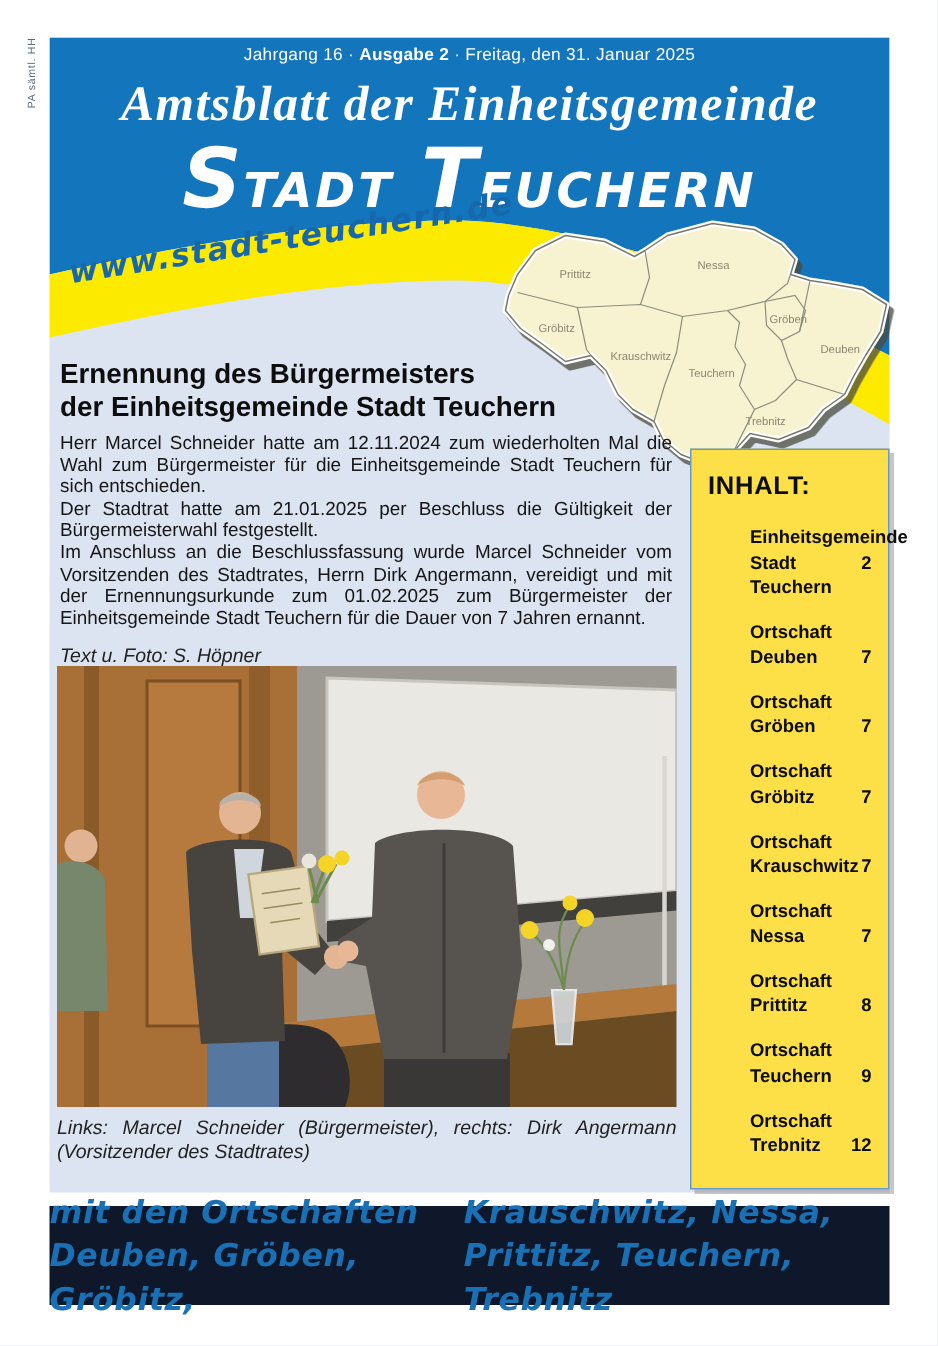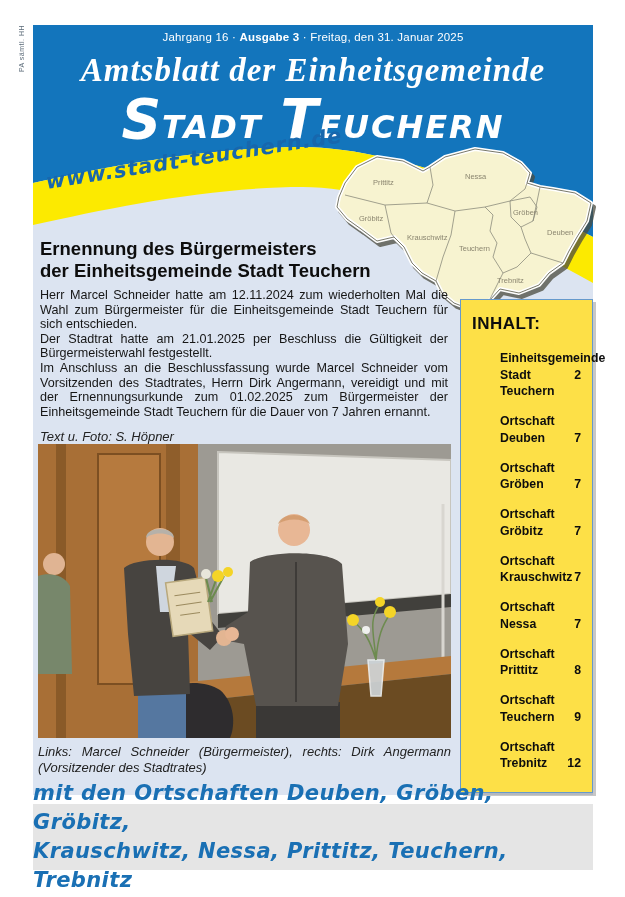--- a/index.html
+++ b/index.html
@@ -58,41 +58,41 @@
   .toc{
     position:absolute;left:460px;top:299px;width:133px;height:494px;box-sizing:border-box;
     background:#fde047;border:1.5px solid #6699cc;box-shadow:3px 3px 0 rgba(130,130,130,.45);
     padding:14px 11px 10px 11px;color:#0d0d0d;
   }
   .toc-title{font-size:17px;font-weight:bold;letter-spacing:.5px;margin-bottom:16px;}
   .toc-item{margin-bottom:13.5px;font-size:12.3px;font-weight:bold;line-height:16.5px;margin-left:28px;}
   .toc-item .row{display:flex;justify-content:space-between;}
   
   .footer-bar{
-    position:absolute;left:33px;top:804px;width:560px;height:66px;background:#e5e5e5;
-    display:flex;flex-direction:column;justify-content:center;align-items:center;
+    position:absolute;left:33px;top:804px;width:560px;height:66px;background:#0f172a;
+    display:flex;flex-direction:row;justify-content:center;align-items:center;
   }
   .footer-bar div{
     color:#1a70b4;font-size:21px;font-weight:bold;font-style:italic;line-height:29px;
     letter-spacing:.4px;font-family:"DejaVu Sans","Liberation Sans",sans-serif;
   }
 </style>
 </head>
 <body>
 
 <div class="content-bg"></div>
 
 <div class="edge-note">PA sämtl. HH</div>
 
 <svg class="header-svg" viewBox="0 0 560 280" preserveAspectRatio="none">
   <path d="M0,0 H560 V212 C440,148 330,122 270,122 C180,122 80,140 0,158 Z" fill="#1375bc"></path>
   <path d="M0,158 C80,140 180,122 270,122 C330,122 440,148 560,212 L560,258 C440,190 330,162 270,162 C180,162 80,182 0,200 Z" fill="#fcea00"></path>
 </svg>
 
-<div class="issue-line"><span>Jahrgang 16 · </span><span class="b">Ausgabe 3</span><span> · Freitag, den 31. Januar 2025</span></div>
+<div class="issue-line"><span>Jahrgang 16 · </span><span class="b">Ausgabe 2</span><span> · Freitag, den 31. Januar 2025</span></div>
 
 <div class="masthead1">Amtsblatt der Einheitsgemeinde</div>
 
 <div class="masthead2"><span class="cap">S</span><span class="rest">tadt</span><span class="gap"></span><span class="cap">T</span><span class="rest">euchern</span></div>
 
 <div class="website">www.stadt-teuchern.de</div>
 
 <svg class="map" viewBox="0 0 280 175">
 
   <path d="M14,52 L20,38 L32,22 L52,12 L78,16 L98,26 L105,22 L120,12 L150,4 L178,8 L196,18 L205,28 L202,38 L215,42 L228,44 L250,48 L266,58 L262,76 L252,92 L244,106 L238,118 L224,128 L214,140 L194,148 L175,144 L164,156 L147,165 L129,158 L117,148 L111,136 L97,128 L87,118 L79,102 L69,92 L52,96 L36,84 L22,74 L12,62 Z" fill="#f7f3d0" stroke="#ffffff" stroke-width="4" stroke-linejoin="round"></path>

